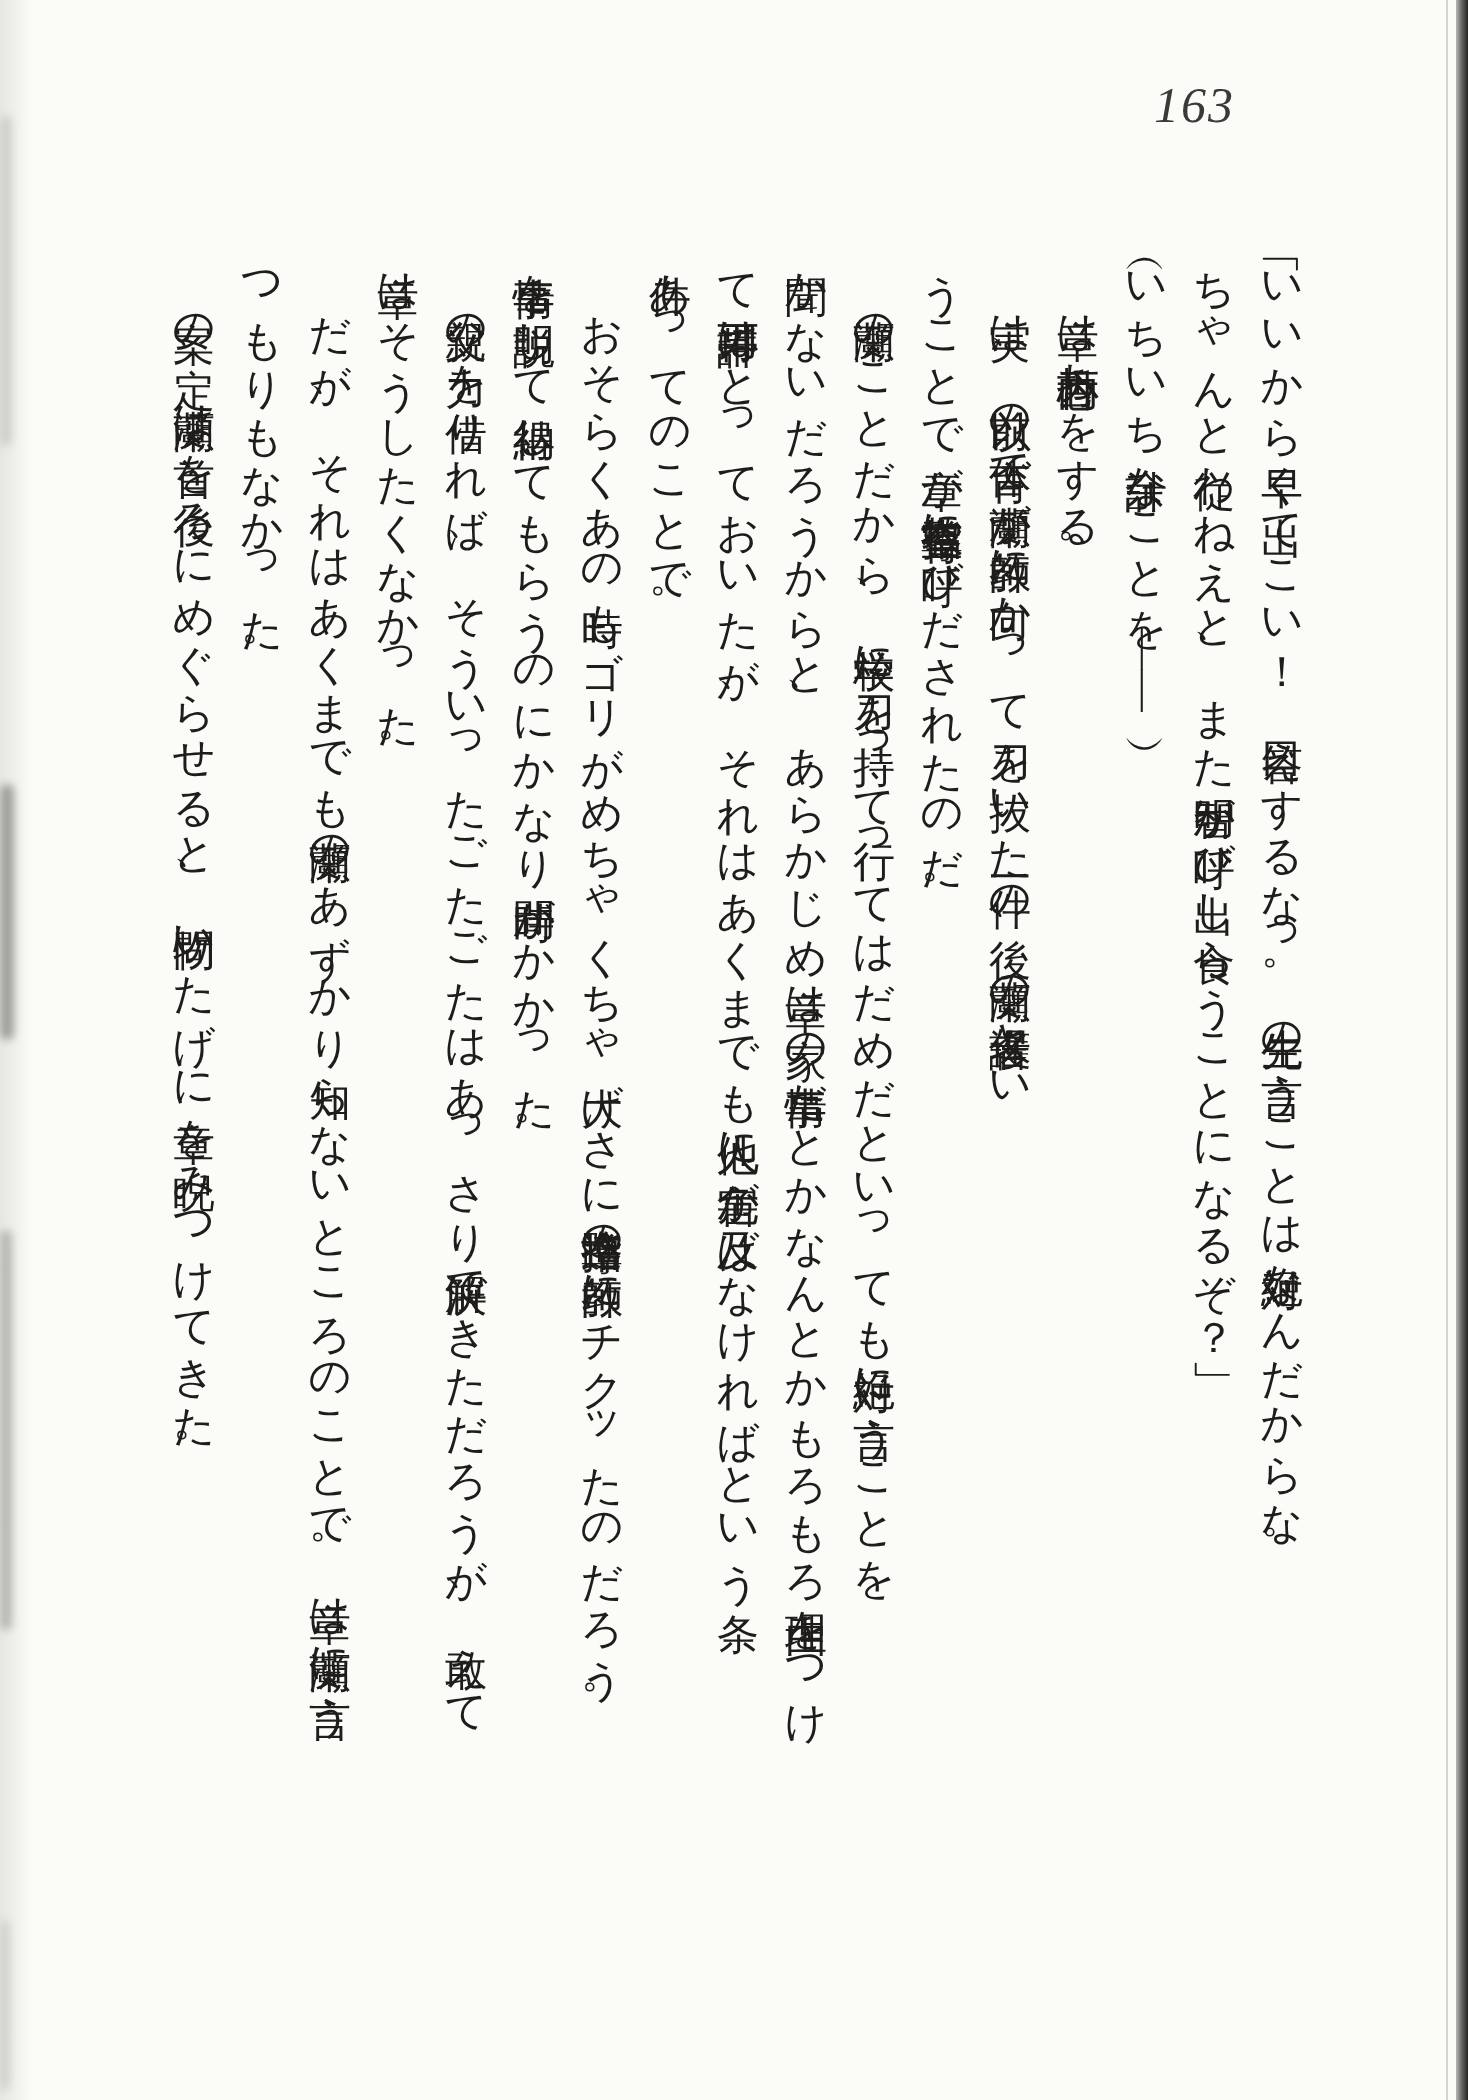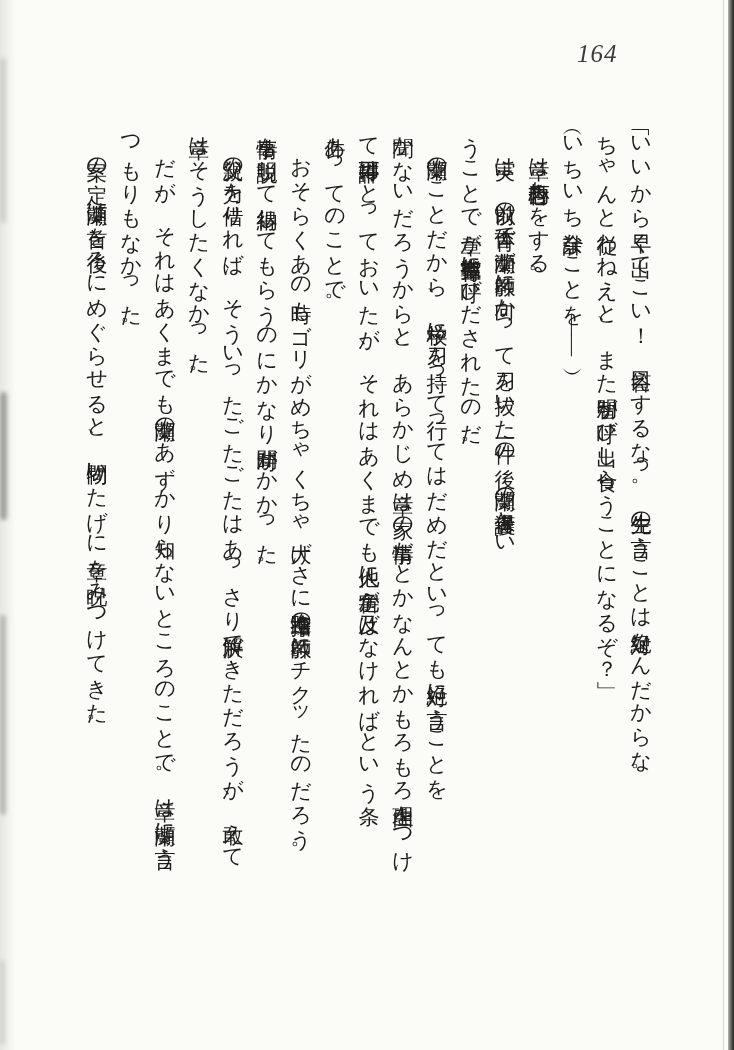--- a/index.html
+++ b/index.html
@@ -77,21 +77,21 @@
 <div class="page">
 
   <div class="left-shade"></div>
   <div class="smudge s1"></div>
   <div class="smudge s2"></div>
   <div class="smudge s3"></div>
   <div class="smudge s4"></div>
   <div class="edge-line"></div>
   <div class="edge-bar"></div>
 
-  <div class="page-number">164</div>
+  <div class="page-number">163</div>
 
   <div class="text-block">
     <div class="line">「いいから早く出てこい！　口答えするなっ。先生の言うことは絶対なんだからな。</div>
     <div class="line">ちゃんと従わねえと、また明智が呼び出し食らうことになるぞ？」</div>
     <div class="line">（いちいち余計なことを――）</div>
     <div class="line">　章は内心舌打ちをする。</div>
     <div class="line">　実は、以前の体育で蘭瀬が教師に向かって刀を抜いた一件の後、蘭瀬の保護者とい</div>
     <div class="line">うことで章が教育指導室に呼びだされたのだ。</div>
     <div class="line">　蘭瀬のことだから、学校に刀を持って行ってはだめだといっても絶対に言うことを</div>
     <div class="line">聞かないだろうからと、あらかじめ章は家の事情だとかなんとかもろもろ理由をつけ</div>

